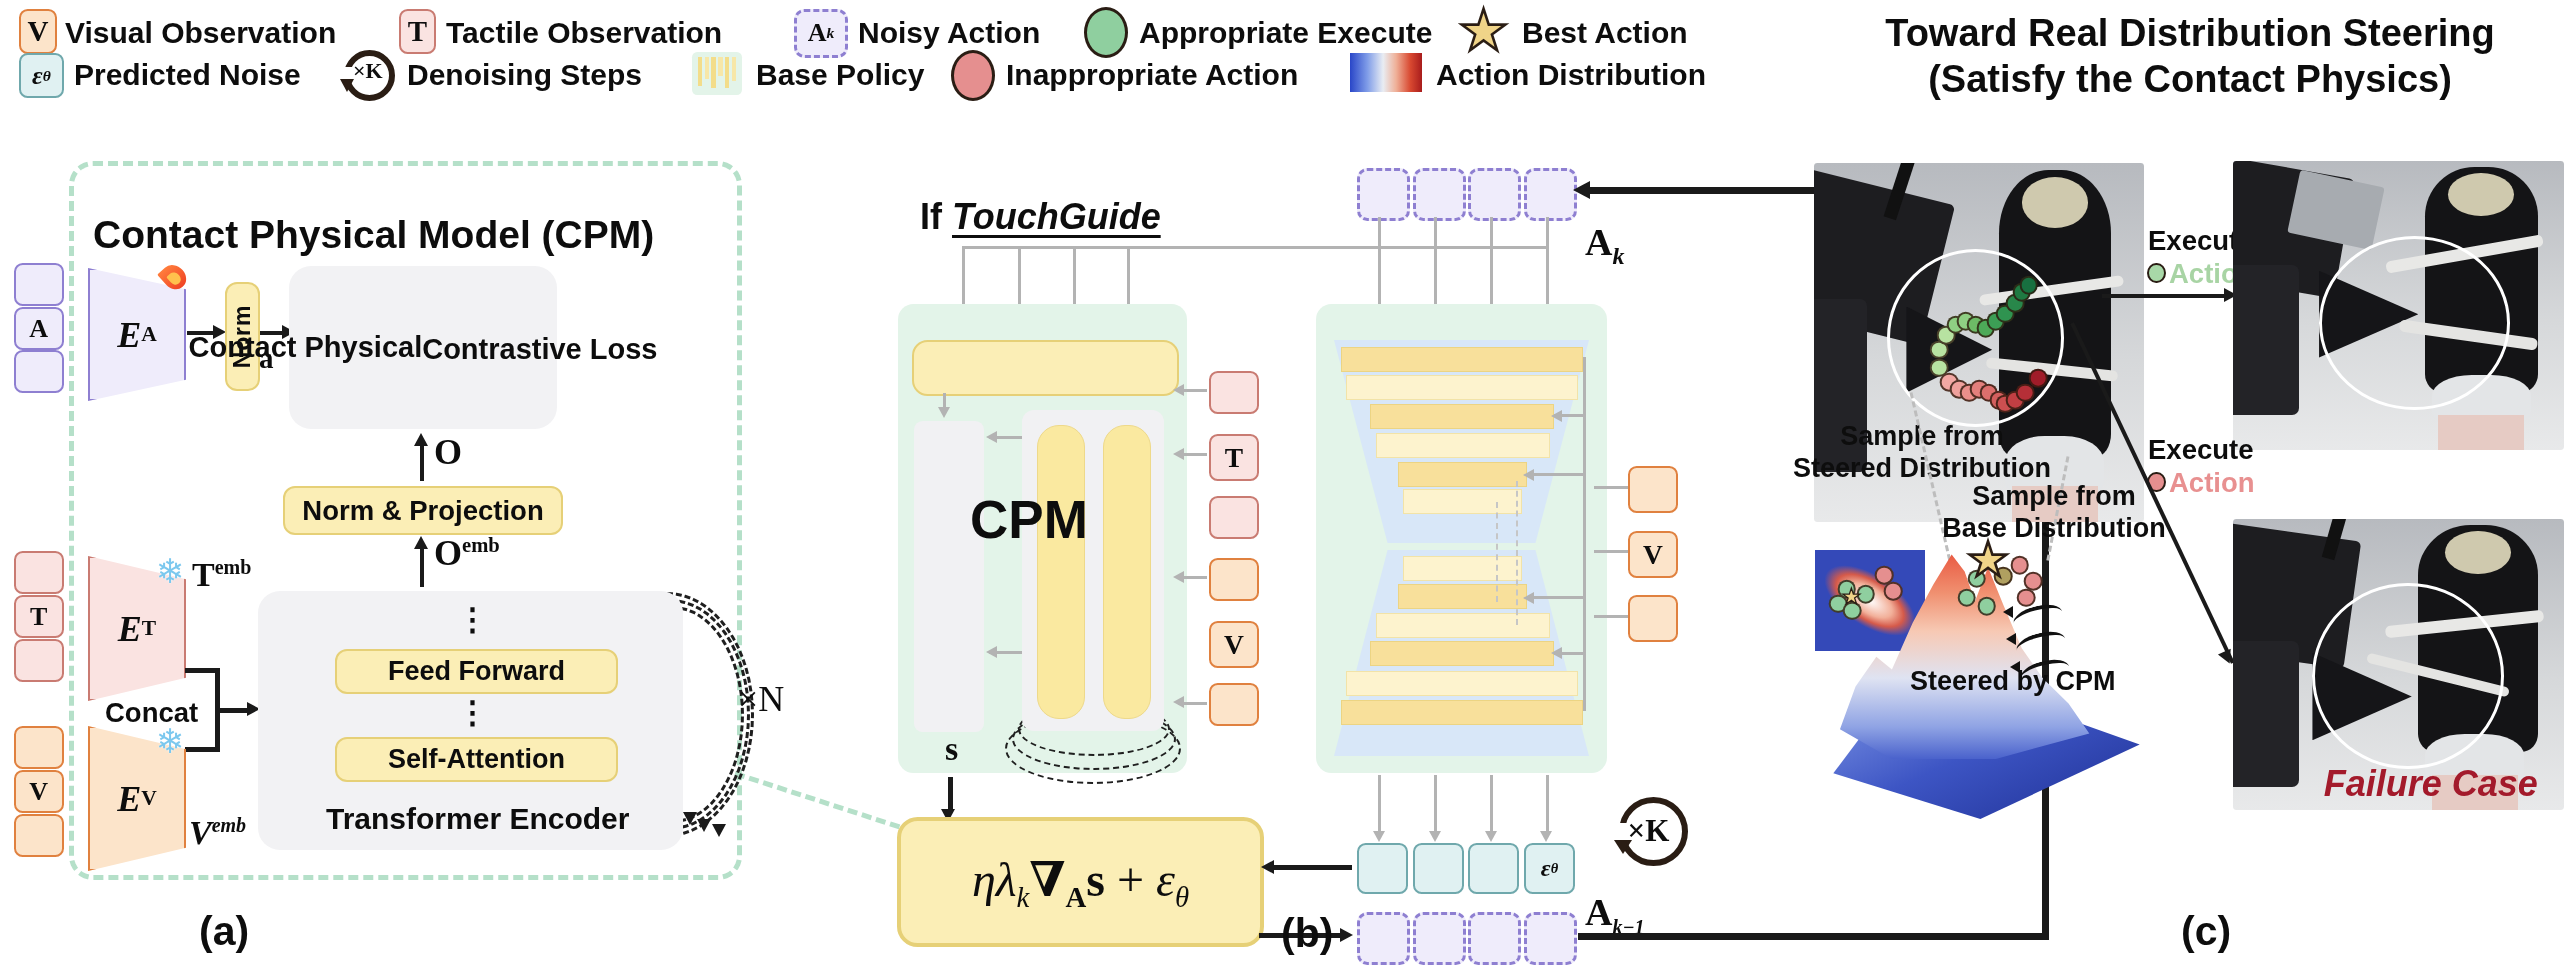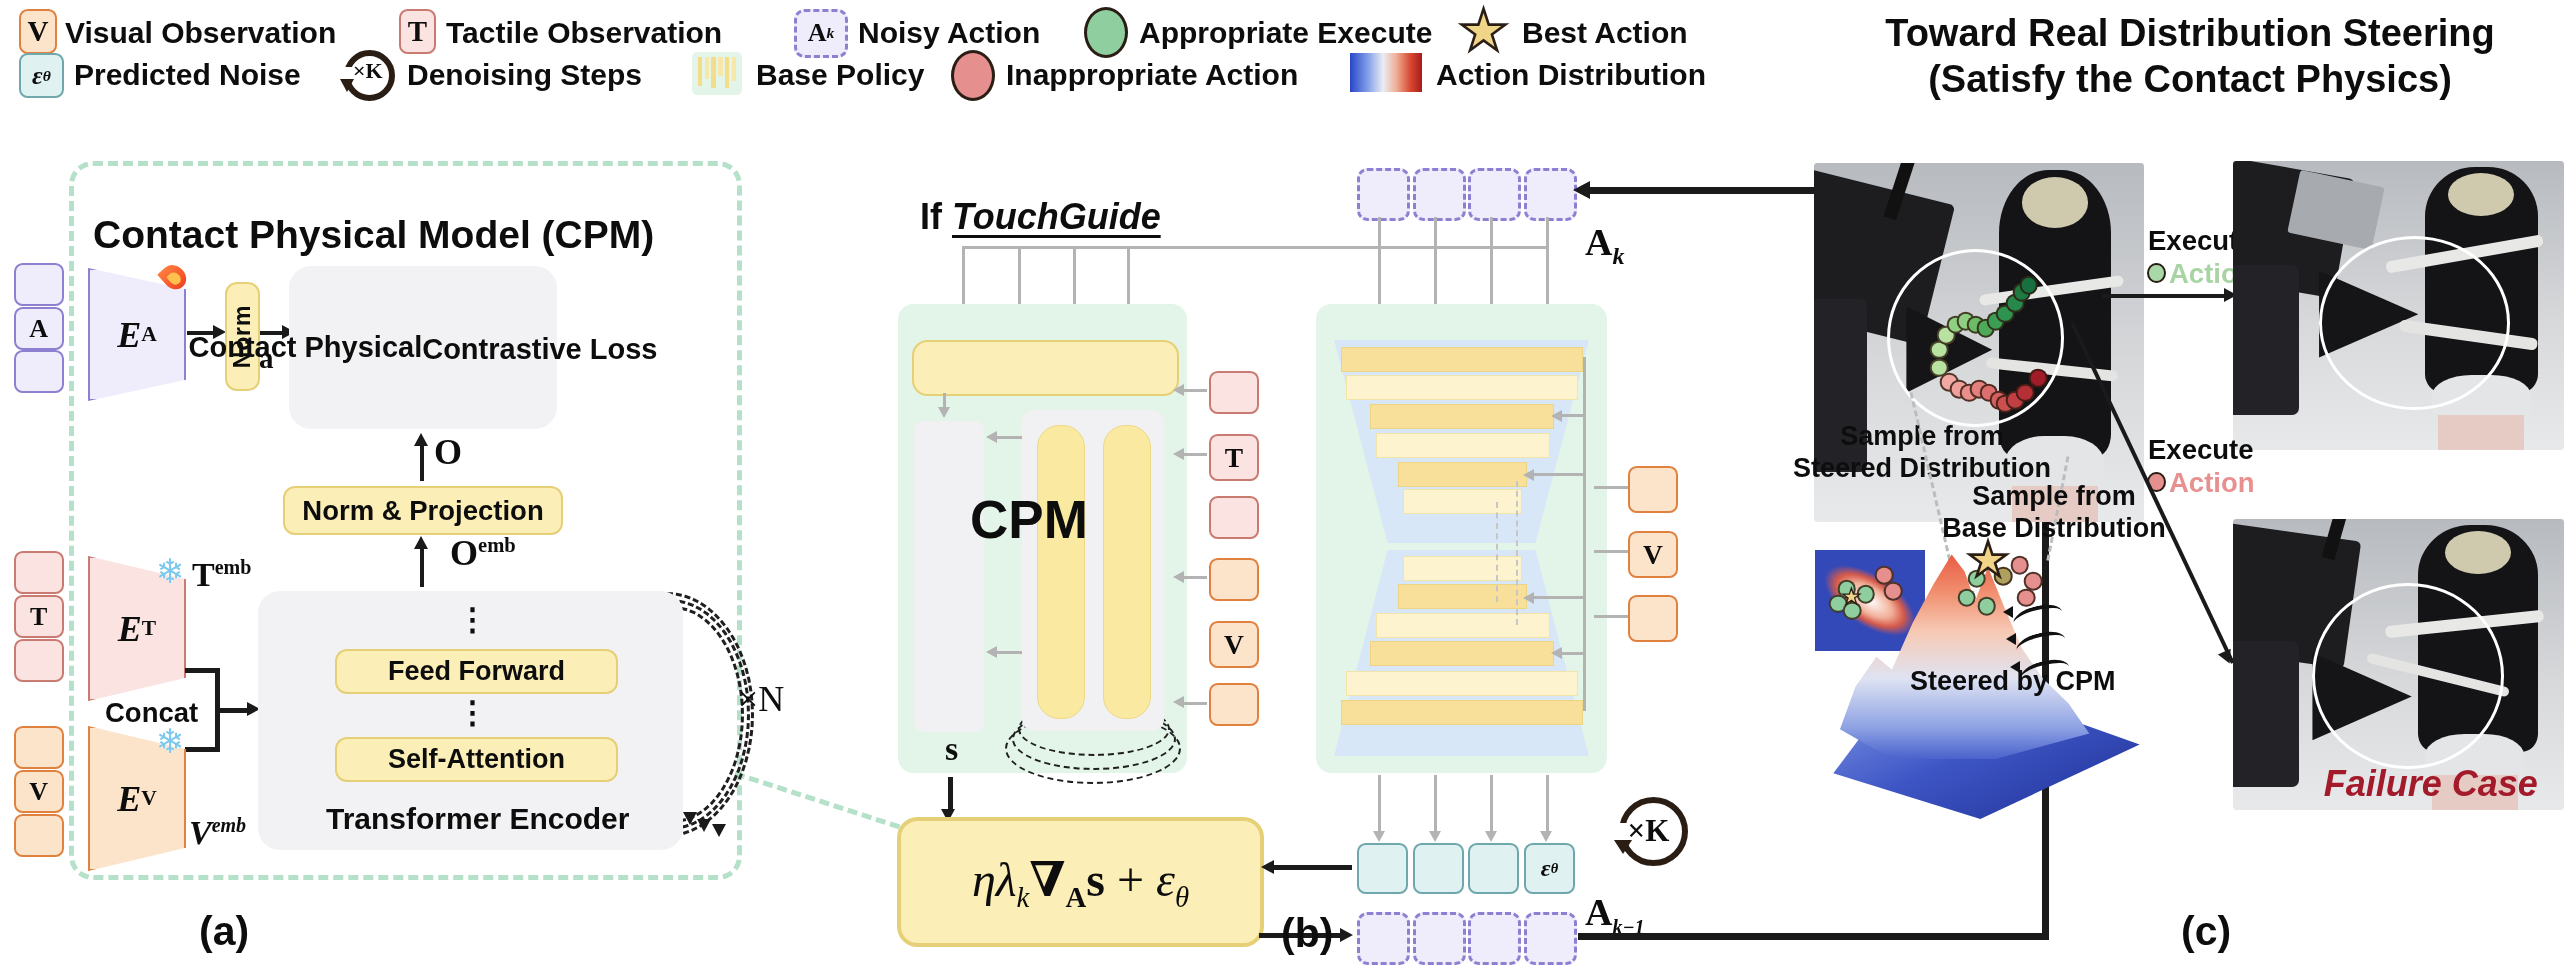--- a/index.html
+++ b/index.html
@@ -143,21 +143,21 @@
     <div class="ln" style="left:420px;top:443px;width:4.3px;height:38px;"></div>
     <div class="tri u" style="left:414px;top:433px;"></div>
     <div class="lbl serif" style="left:434px;top:431px;font-size:36px;">O</div>
 
     <div class="ybox" style="left:283px;top:486px;width:276px;height:45px;font-size:27.5px;">
         <span>Norm &amp; Projection</span>
       </div>
 
     <div class="ln" style="left:420px;top:546px;width:4.3px;height:41px;"></div>
     <div class="tri u" style="left:414px;top:536px;"></div>
-    <div class="lbl serif" style="left:450px;top:532px;font-size:36px;"><span>O</span><sup style="font-size:20.6px;">emb</sup></div>
+    <div class="lbl serif" style="left:434px;top:532px;font-size:36px;"><span>O</span><sup style="font-size:20.6px;">emb</sup></div>
 
     <div class="dashellip" style="left:601px;top:606px;width:137px;height:211px;z-index:1;"></div>
     <div class="dashellip" style="left:591px;top:599px;width:153px;height:225px;z-index:1;"></div>
     <div class="dashellip" style="left:580px;top:592px;width:168px;height:239px;z-index:1;"></div>
     <div class="tri d" style="left:683px;top:812px;z-index:1;"></div>
     <div class="tri d" style="left:697px;top:819px;z-index:1;"></div>
     <div class="tri d" style="left:712px;top:824px;z-index:1;"></div>
     <div class="lbl serif" style="left:738px;top:678px;font-size:36px;font-weight:normal;z-index:1;">×N</div>
 
     <div class="gbox" style="left:258px;top:591px;width:425px;height:259px;z-index:2;"></div>

